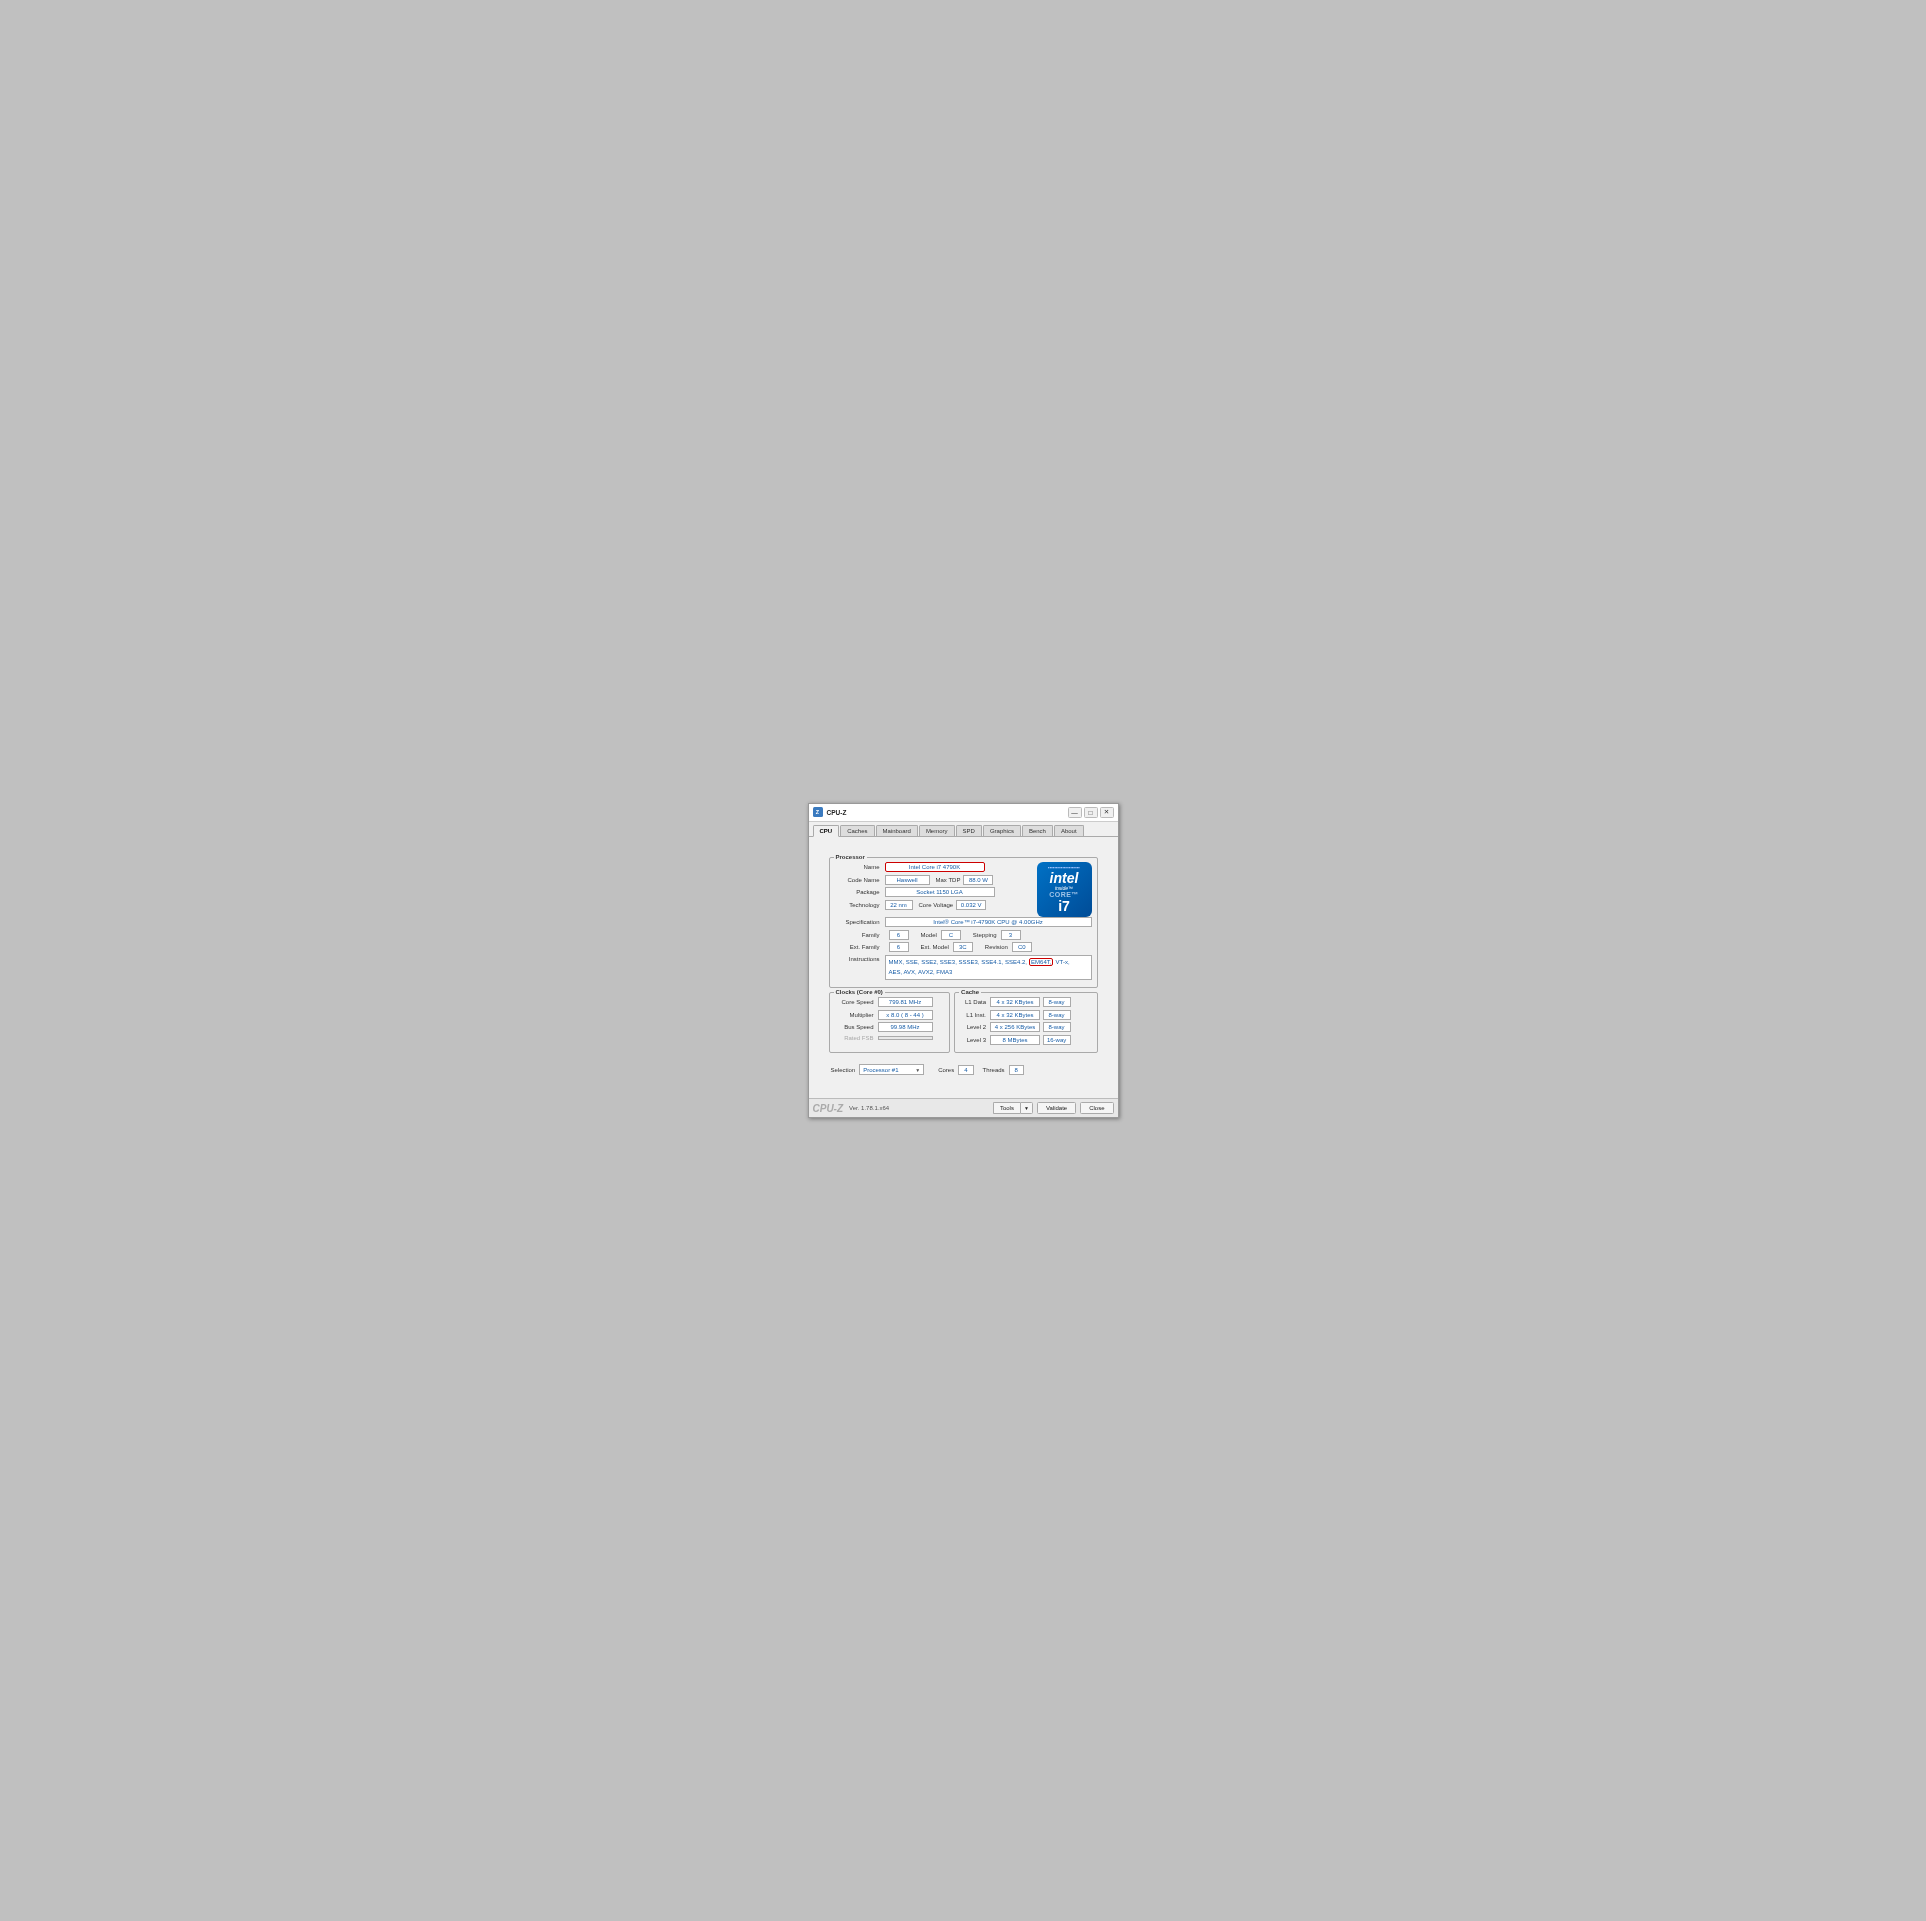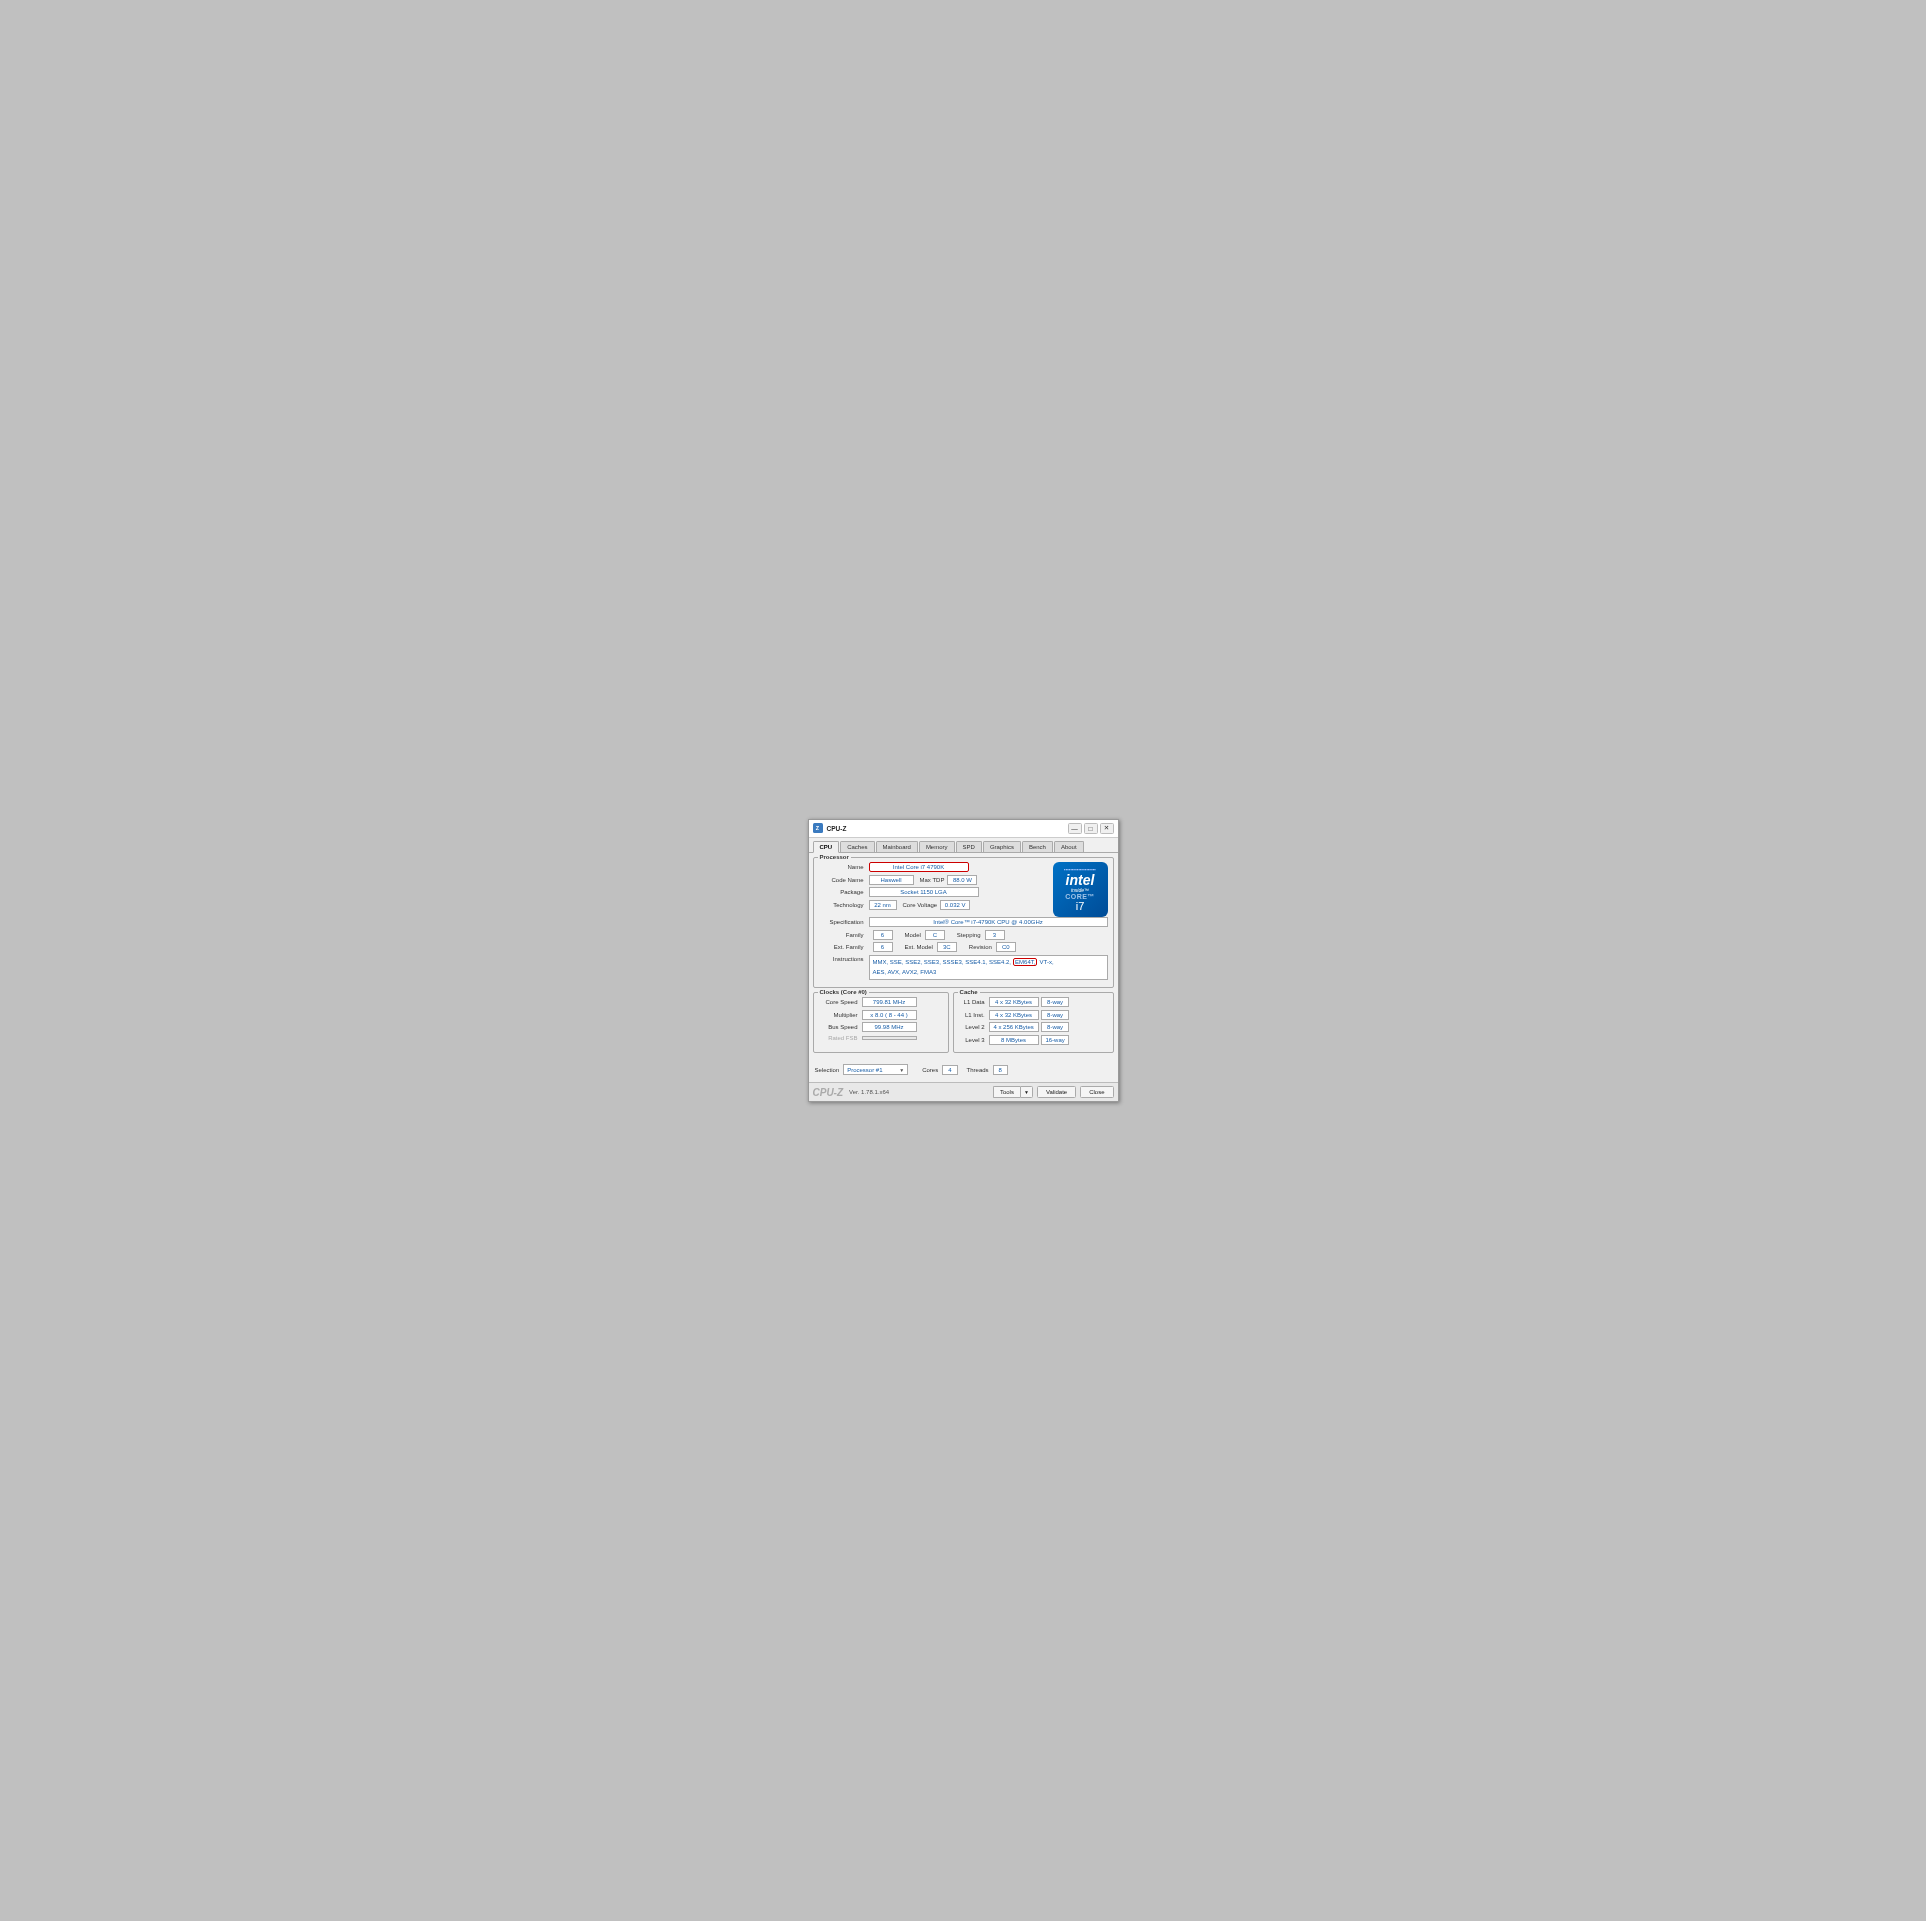--- a/index.html
+++ b/index.html
@@ -82,21 +82,21 @@
     }
     .tab.active {
       background: #f0f0f0;
       border-bottom: 0.5px solid #f0f0f0;
       font-weight: 600;
       color: #000;
       margin-bottom: -0.5px;
     }
 
     .content {
-      padding: 4px;
+      padding: 20px;
       background: #f0f0f0;
     }
 
     .group-box {
       border: 0.5px solid #aaa;
       border-radius: 2px;
       padding: 4px 5px 5px 5px;
       margin-bottom: 4px;
       position: relative;
     }
@@ -169,22 +169,22 @@
       font-size: 5px;
       font-style: italic;
     }
     .intel-badge .core-text {
       font-size: 7px;
       font-weight: bold;
       color: #a0c4e8;
       letter-spacing: 0.5px;
     }
     .intel-badge .i7-text {
-      font-size: 11px;
-      font-weight: normal;
+      font-size: 14px;
+      font-weight: bold;
       color: white;
     }
     .mid-label {
       font-size: 6px;
       color: #333;
       flex-shrink: 0;
     }
 
     .spec-row {
       display: flex;

